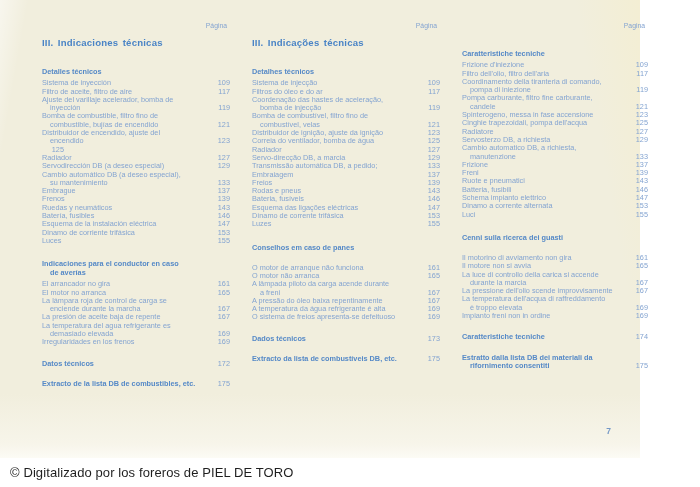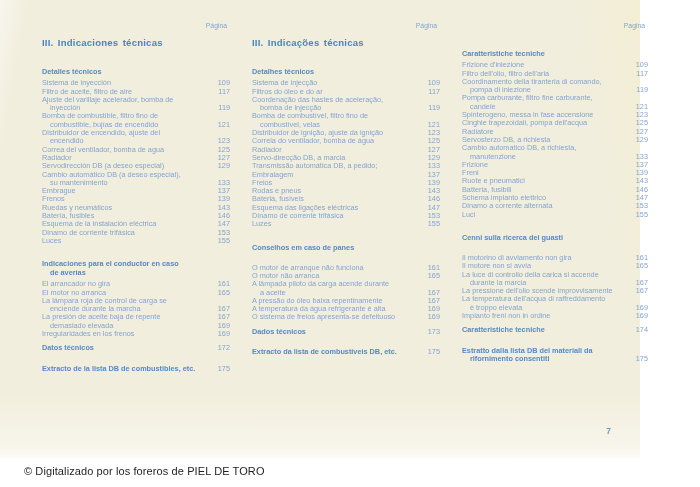--- a/index.html
+++ b/index.html
@@ -18,32 +18,32 @@
   .cols { position:absolute; left:42px; top:22px; display:flex; }
   .col  { color:var(--body-blue); }
   .col:nth-child(1) { width:188px; margin-right:22px; }
   .col:nth-child(2) { width:188px; margin-right:22px; }
   .col:nth-child(3) { width:186px; }
   .pagina { text-align:right; font-size:6.8px; line-height:8px; padding-right:3px; color:var(--body-blue); }
   .title  { margin-top:7px; font-size:9.6px; font-weight:bold; letter-spacing:0.2px; word-spacing:1.5px;
             color:var(--title-blue); white-space:nowrap; }
   .section.sec1 { margin-top:20px; }
   .section.sec2 { margin-top:15px; }
-  .section.sec3 { margin-top:6px; }
+  .section.sec3 { margin-top:13px; }
   .section.sec4 { margin-top:12px; }
   .sec-heading { font-weight:bold; color:var(--bold-blue); margin-bottom:3px; }
   .sec2 .sec-heading { min-height:18px; margin-bottom:2px;margin-top:12px; }
   .hline, .line, .num { font-size:7.3px; line-height:8.3px; white-space:nowrap; }
   .row  { display:flex; align-items:flex-end; }
   .txt  { flex:1; overflow:hidden; }
   .indent { padding-left:8px; }
   .num  { width:22px; text-align:right; flex:none; color:var(--body-blue); }
   .row.bold .line { font-weight:bold; color:var(--bold-blue); }
   .watermark {
-    position:absolute; left:24px; top:465px; font-size:11px; color:var(--ink);
+    position:absolute; left:10px; top:465px; font-size:13px; color:var(--ink);
     letter-spacing:0.1px;
   }
   .folio {
     position:absolute; right:29px; top:426px; font-size:8.5px; font-weight:bold;
     color:var(--folio-blue);
   }
 </style>
 </head>
 <body>
 
@@ -84,23 +84,20 @@
               <div class="num">121</div>
             </div>
             <div class="row">
               <div class="txt">
                 <div class="line">Distribuidor de encendido, ajuste del</div>
                 <div class="line indent">encendido</div>
               </div>
               <div class="num">123</div>
             </div>
             <div class="row">
-              <div class="txt">
-                <div class="line">Correa del ventilador, bomba de agua</div>
-              </div>
               <div class="num">125</div>
             </div>
             <div class="row">
               <div class="txt">
                 <div class="line">Radiador</div>
               </div>
               <div class="num">127</div>
             </div>
             <div class="row">
               <div class="txt">
@@ -183,20 +180,21 @@
               <div class="num">167</div>
             </div>
             <div class="row">
               <div class="txt">
                 <div class="line">La presión de aceite baja de repente</div>
               </div>
               <div class="num">167</div>
             </div>
             <div class="row">
               <div class="txt">
+                <div class="line">La temperatura del agua refrigerante es</div>
                 <div class="line indent">demasiado elevada</div>
               </div>
               <div class="num">169</div>
             </div>
             <div class="row">
               <div class="txt">
                 <div class="line">Irregularidades en los frenos</div>
               </div>
               <div class="num">169</div>
             </div>
@@ -336,21 +334,21 @@
             </div>
             <div class="row">
               <div class="txt">
                 <div class="line">O motor não arranca</div>
               </div>
               <div class="num">165</div>
             </div>
             <div class="row">
               <div class="txt">
                 <div class="line">A lâmpada piloto da carga acende durante</div>
-                <div class="line indent">a aceite</div>
+                <div class="line indent">a freni</div>
               </div>
               <div class="num">167</div>
             </div>
             <div class="row">
               <div class="txt">
                 <div class="line">A pressão do óleo baixa repentinamente</div>
               </div>
               <div class="num">167</div>
             </div>
             <div class="row">

